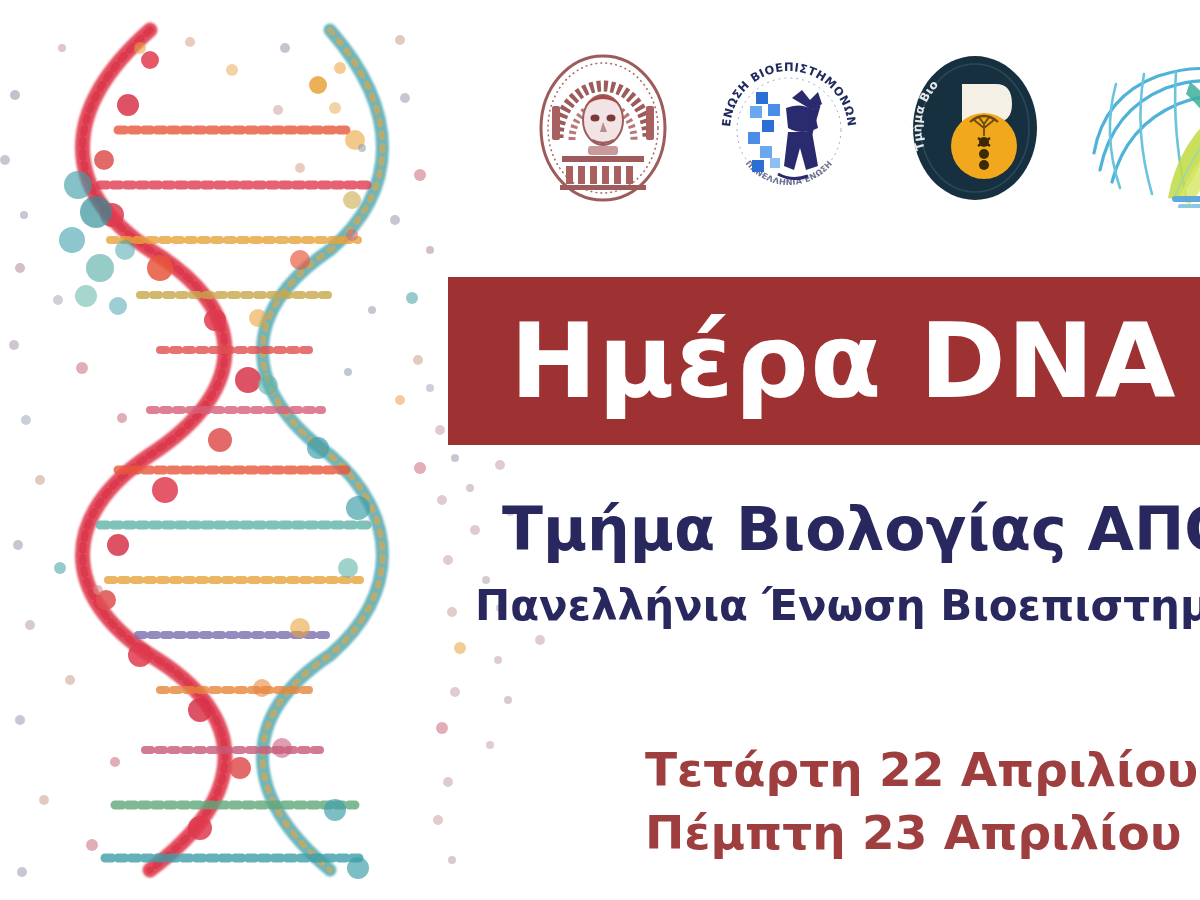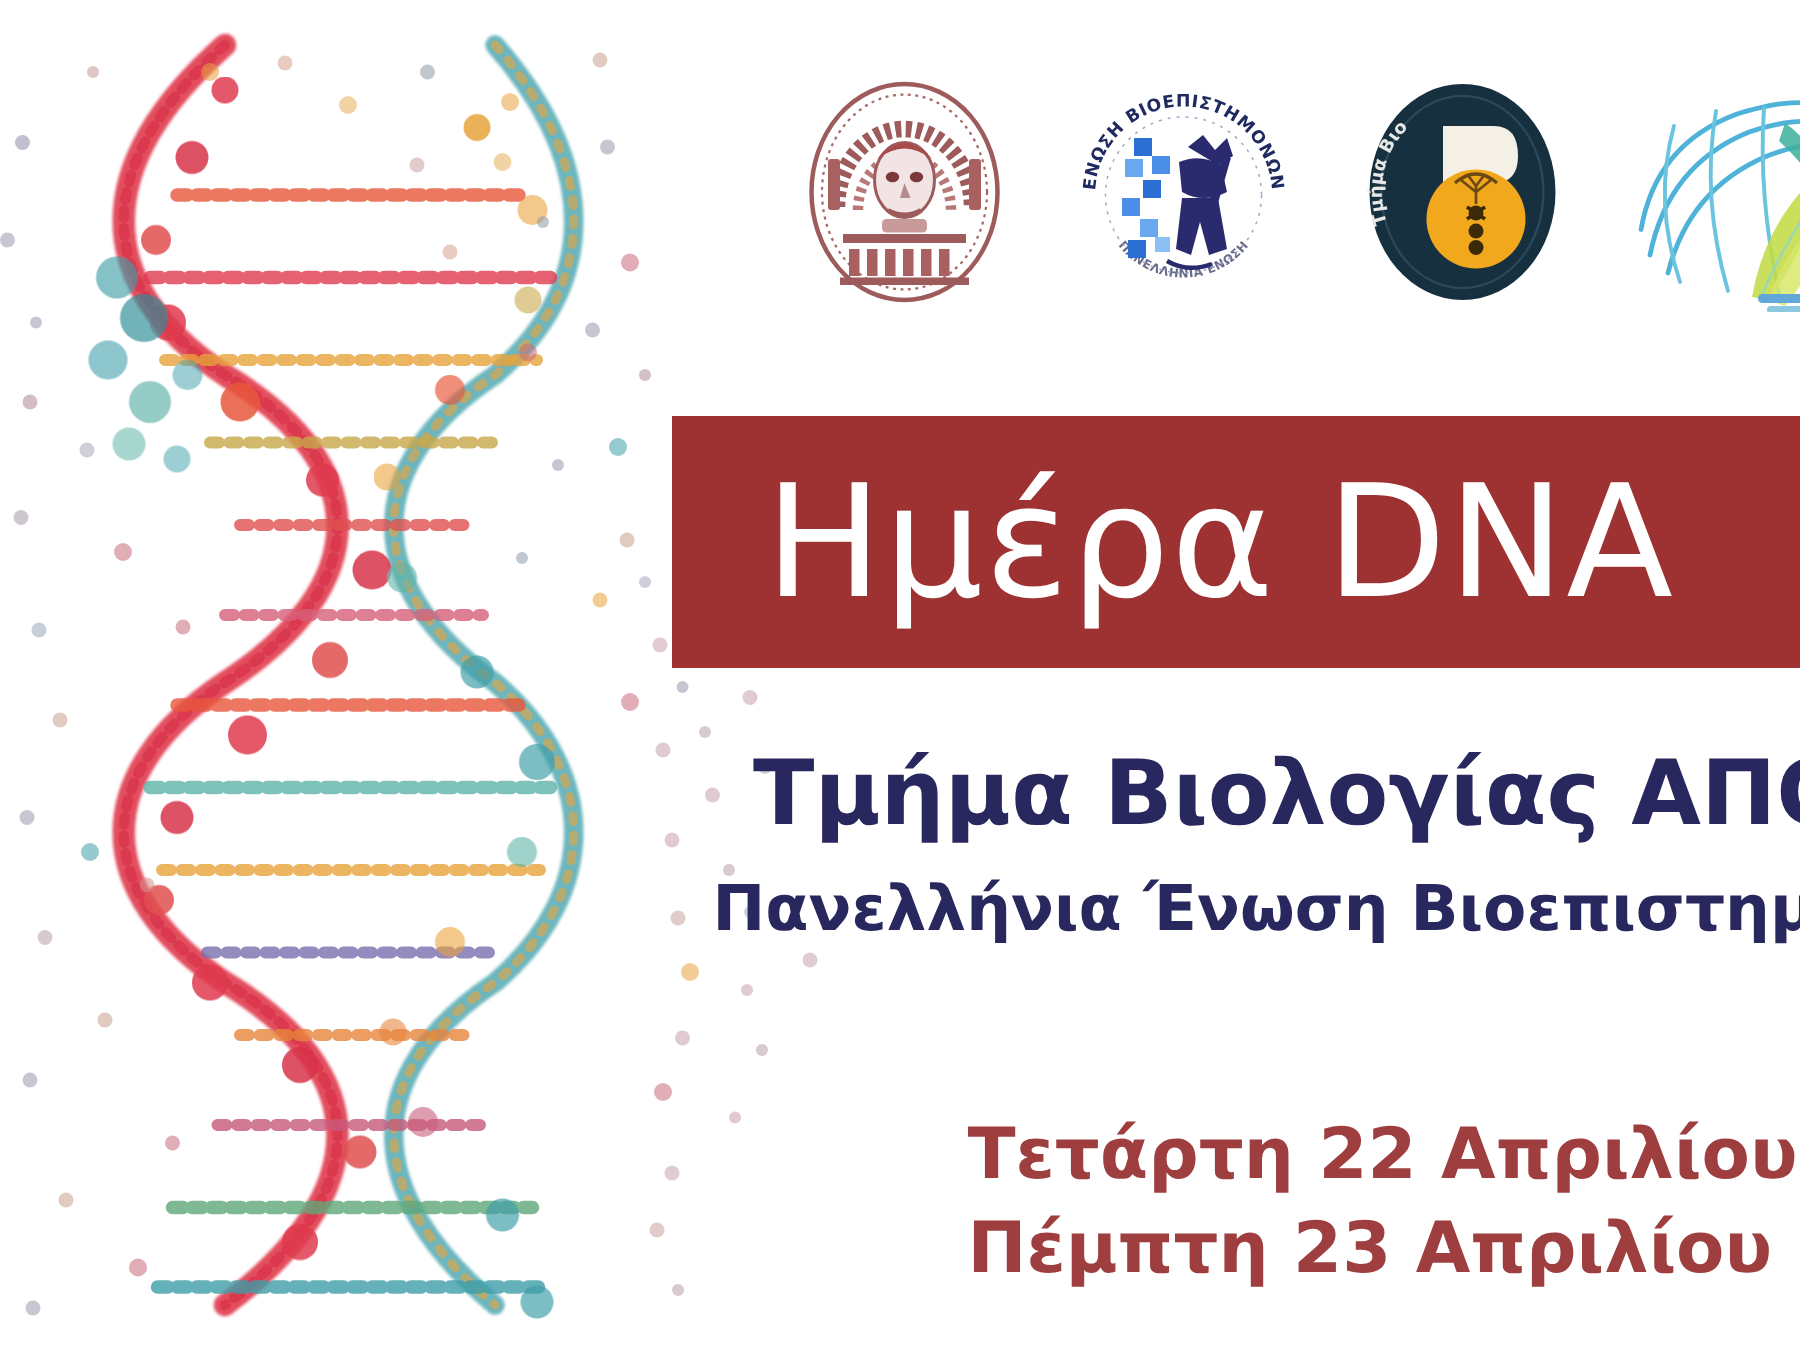--- a/index.html
+++ b/index.html
@@ -62,21 +62,21 @@
     height: 168px;
     background: #9E3232;
   }
   .title-banner .title-text {
     position: absolute;
     left: 62px;
     top: 50%;
     transform: translateY(-50%);
     color: #ffffff;
     font-size: 104px;
-    font-weight: normal;
+    font-weight: bold;
     letter-spacing: 1px;
     white-space: nowrap;
     line-height: 1;
   }
 
   
   .subtitle-1 {
     position: absolute;
     left: 502px;
     top: 498px;

